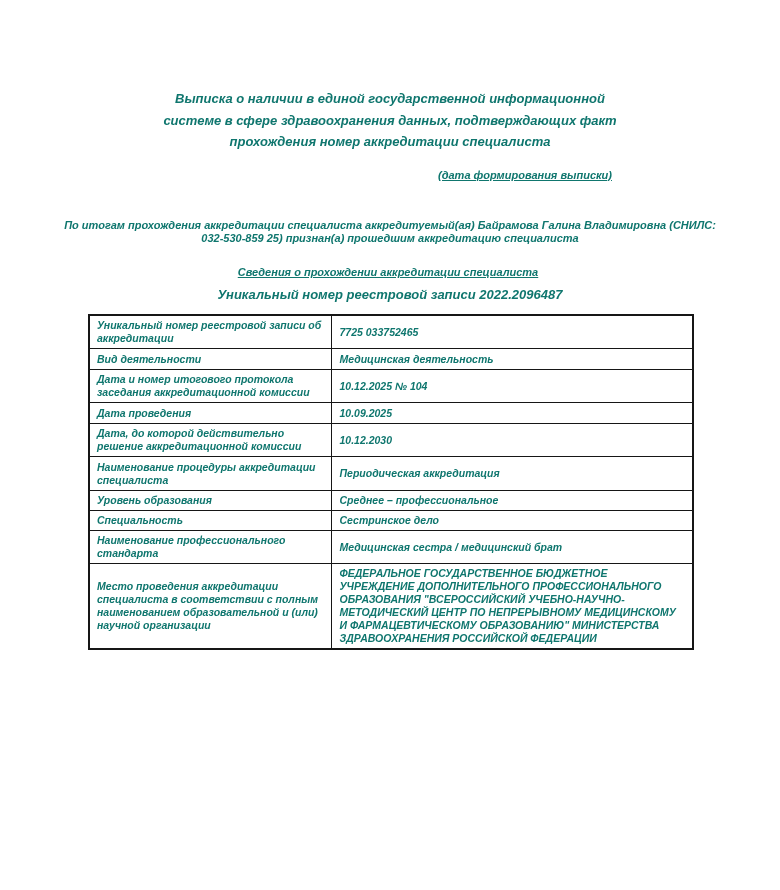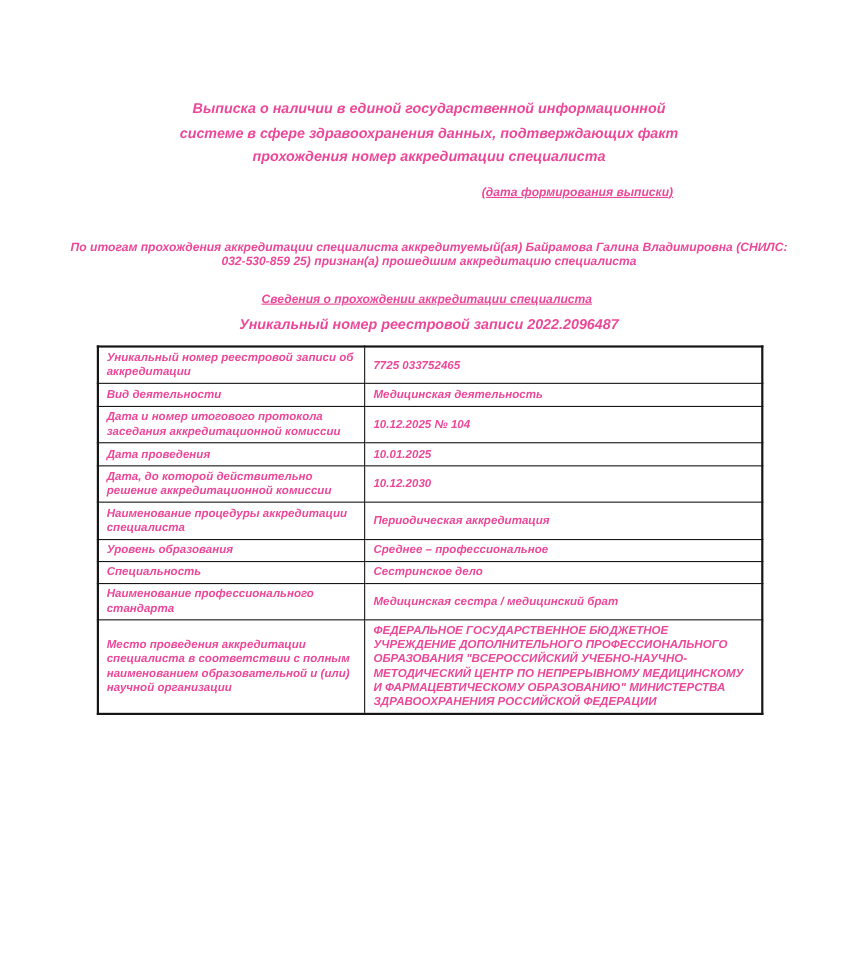--- a/index.html
+++ b/index.html
@@ -8,21 +8,21 @@
     background: #ffffff;
   }
   .page {
     position: relative;
     width: 780px;
     height: 890px;
     background: #ffffff;
     font-family: "Liberation Sans", sans-serif;
     font-style: italic;
     font-weight: 700;
-    color: #ec4899;
+    color: #0f766e;
     overflow: hidden;
   }
   .doc-title {
     position: absolute;
     top: 88px;
     left: 90px;
     width: 600px;
     text-align: center;
     font-size: 13px;
     line-height: 21.5px;
@@ -136,21 +136,21 @@
       <tr>
         <td class="cell-label">Вид деятельности</td>
         <td class="cell-value">Медицинская деятельность</td>
       </tr>
       <tr>
         <td class="cell-label">Дата и номер итогового протокола заседания аккредитационной комиссии</td>
         <td class="cell-value">10.12.2025 № 104</td>
       </tr>
       <tr>
         <td class="cell-label">Дата проведения</td>
-        <td class="cell-value">10.01.2025</td>
+        <td class="cell-value">10.09.2025</td>
       </tr>
       <tr>
         <td class="cell-label">Дата, до которой действительно решение аккредитационной комиссии</td>
         <td class="cell-value">10.12.2030</td>
       </tr>
       <tr>
         <td class="cell-label">Наименование процедуры аккредитации специалиста</td>
         <td class="cell-value">Периодическая аккредитация</td>
       </tr>
       <tr>

